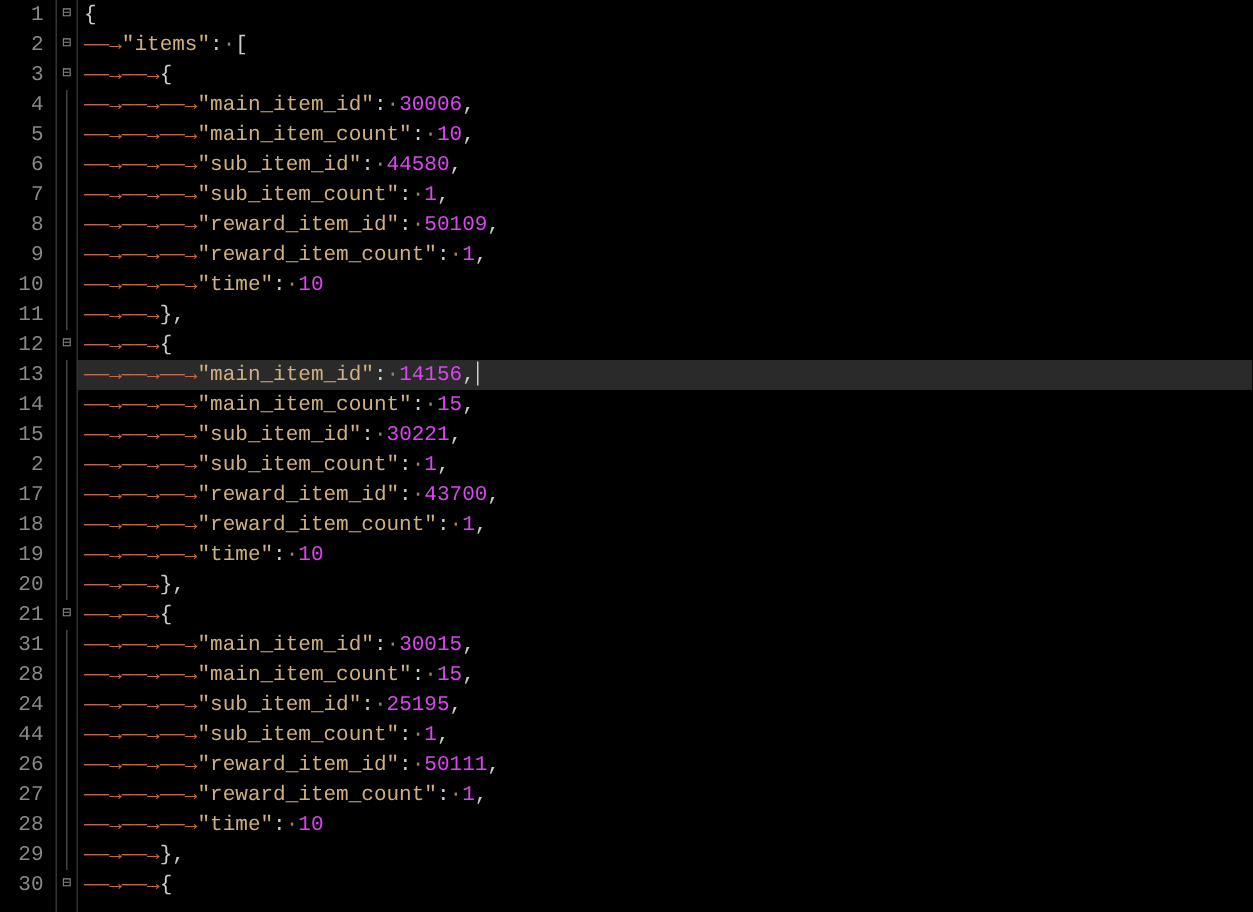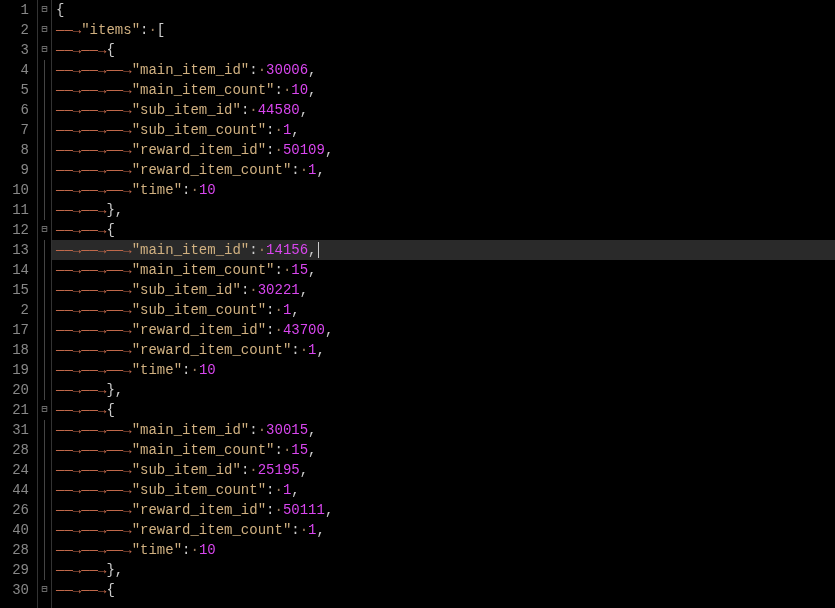--- a/index.html
+++ b/index.html
@@ -111,21 +111,21 @@
       <div class="num">17</div>
       <div class="num">18</div>
       <div class="num">19</div>
       <div class="num">20</div>
       <div class="num">21</div>
       <div class="num">31</div>
       <div class="num">28</div>
       <div class="num">24</div>
       <div class="num">44</div>
       <div class="num">26</div>
-      <div class="num">40</div>
+      <div class="num">27</div>
       <div class="num">28</div>
       <div class="num">29</div>
       <div class="num">30</div>
     </div>
   <div class="fold-col" id="foldcol">
       <div class="foldmark">⊟</div>
       <div class="foldmark">⊟</div>
       <div class="foldmark">⊟</div>
       <div class="foldline"></div>
       <div class="foldline"></div>

